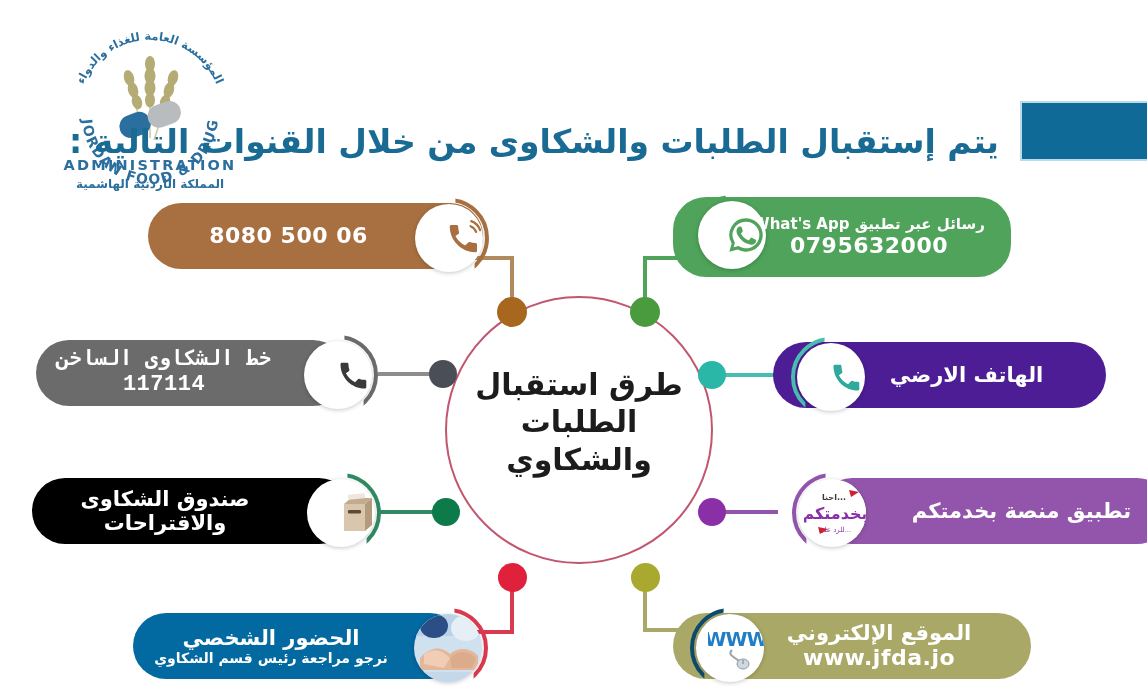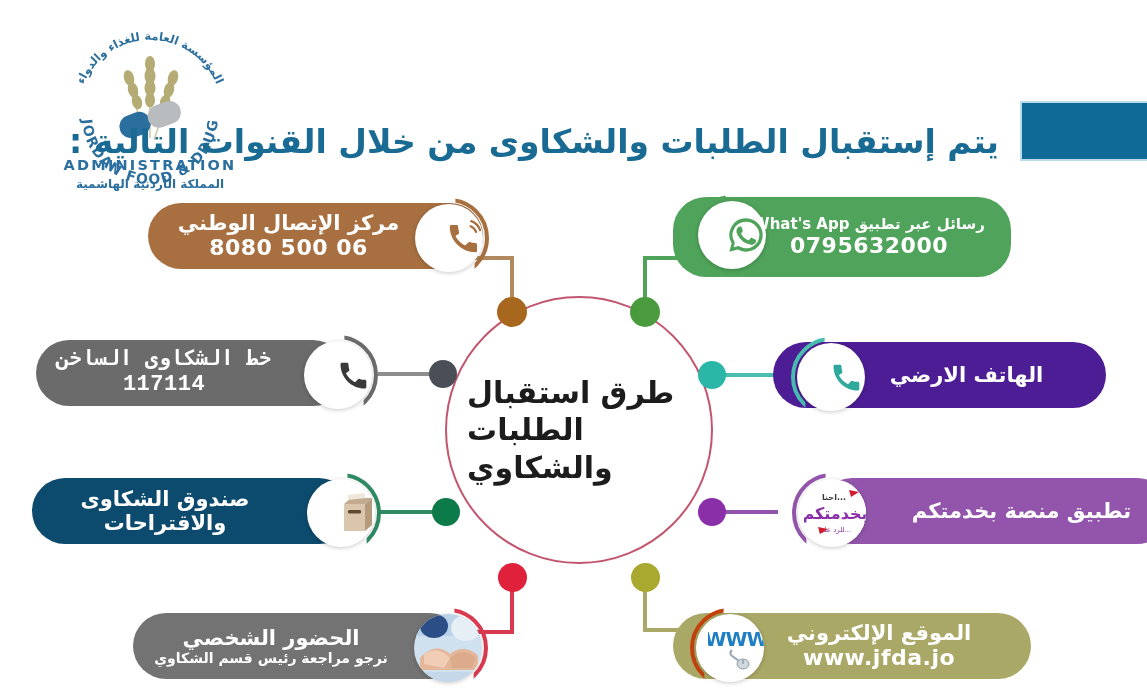--- a/index.html
+++ b/index.html
@@ -26,23 +26,23 @@
   .logo{position:absolute;left:34px;top:16px;width:230px;height:175px;}
   .logo svg{display:block;}
 
   
   .hub-ring{
     position:absolute;left:445px;top:296px;width:268px;height:268px;
     border-radius:50%;border:2.5px solid #c2566f;box-sizing:border-box;
     background:#fff;
   }
   .hub-text{
-    position:absolute;left:445px;top:296px;width:268px;height:268px;
+    position:absolute;left:445px;top:288px;width:268px;height:268px;
     display:flex;align-items:center;justify-content:center;
-    direction:rtl;text-align:left;
+    direction:rtl;text-align:center;
     font-size:30px;font-weight:bold;color:#1c1c1c;line-height:1.25;
     padding:0 22px;box-sizing:border-box;
   }
 
   
   .dot{position:absolute;border-radius:50%;z-index:6;}
 
   
   #wires{position:absolute;left:0;top:0;width:1147px;height:700px;z-index:2;pointer-events:none;}
 
@@ -164,21 +164,20 @@
   <div class="dot" style="left:630px;top:297px;width:30px;height:30px;background:#4a9a3e;"></div>
   <div class="dot" style="left:429px;top:360px;width:28px;height:28px;background:#4a4f57;"></div>
   <div class="dot" style="left:698px;top:361px;width:28px;height:28px;background:#2bb7a8;"></div>
   <div class="dot" style="left:432px;top:498px;width:28px;height:28px;background:#0d7a4a;"></div>
   <div class="dot" style="left:698px;top:498px;width:28px;height:28px;background:#8b2fa8;"></div>
   <div class="dot" style="left:498px;top:563px;width:29px;height:29px;background:#e0213c;"></div>
   <div class="dot" style="left:631px;top:563px;width:29px;height:29px;background:#a8a92e;"></div>
 
   <div class="pill has-icon-right" style="left:148px;top:203px;width:335px;background:#a87040;">
     <div class="txt">
-      <div class="l1">مركز الإتصال الوطني</div>
       <div class="l2">06 500 8080</div>
     </div>
   </div>
   <div class="bubble" style="left:405px;top:194px;color:#a87040;">
     <div class="ring2"></div>
     <div class="disc">
       <svg width="38" height="38" viewBox="0 0 24 24" fill="#a87040" aria-hidden="true">
         <path d="M6.6 10.8c1.3 2.6 3.5 4.7 6.1 6l2-2c.3-.3.7-.4 1-.2 1.1.4 2.3.6 3.5.6.6 0 1 .4 1 1V20c0 .6-.4 1-1 1C10.3 21 3 13.7 3 4.8c0-.6.4-1 1-1h3.3c.6 0 1 .4 1 1 0 1.2.2 2.4.6 3.5.1.4 0 .7-.2 1l-2.1 1.5z"></path>
         <path d="M15.5 4.3a.7.7 0 0 1 .9-.4 7 7 0 0 1 3.9 3.9.7.7 0 1 1-1.3.5 5.6 5.6 0 0 0-3.1-3.1.7.7 0 0 1-.4-.9z"></path>
         <path d="M15.9 1.2a.7.7 0 0 1 .9-.5 10 10 0 0 1 6 6 .7.7 0 1 1-1.3.5 8.6 8.6 0 0 0-5.2-5.2.7.7 0 0 1-.4-.8z"></path>
@@ -224,21 +223,21 @@
   </div>
   <div class="bubble" style="left:787px;top:333px;color:#49bdb0;">
     <div class="ring"></div>
     <div class="disc">
       <svg width="36" height="36" viewBox="0 0 24 24" fill="#2fa99c" aria-hidden="true">
         <path d="M6.6 10.8c1.3 2.6 3.5 4.7 6.1 6l2-2c.3-.3.7-.4 1-.2 1.1.4 2.3.6 3.5.6.6 0 1 .4 1 1V20c0 .6-.4 1-1 1C10.3 21 3 13.7 3 4.8c0-.6.4-1 1-1h3.3c.6 0 1 .4 1 1 0 1.2.2 2.4.6 3.5.1.4 0 .7-.2 1l-2.1 1.5z"></path>
       </svg>
     </div>
   </div>
 
-  <div class="pill has-icon-right" style="left:32px;top:478px;width:320px;background:#0c4a6e;">
+  <div class="pill has-icon-right" style="left:32px;top:478px;width:320px;background:#000000;">
     <div class="txt">
       <div class="l1">صندوق الشكاوى</div>
       <div class="l1">والاقتراحات</div>
     </div>
   </div>
   <div class="bubble" style="left:297px;top:469px;color:#2f8a63;">
     <div class="ring2"></div>
     <div class="disc">
       <svg width="40" height="44" viewBox="0 0 40 44" aria-hidden="true">
         <rect x="9" y="13" width="21" height="27" fill="#d9c6ad"></rect>
@@ -262,21 +261,21 @@
         <rect width="62" height="62" fill="#ffffff"></rect>
         <text x="42" y="18" font-size="8" fill="#3a3a3a" text-anchor="end" font-weight="bold">احنا...</text>
         <text x="31" y="37" font-size="16" fill="#8b2fa8" text-anchor="middle" font-weight="bold">بخدمتكم</text>
         <text x="31" y="50" font-size="7" fill="#8b2fa8" text-anchor="middle">للرد على...</text>
         <path d="M45 8 l10 2 -8 5 z" fill="#cf2030"></path>
         <path d="M14 45 l10 2 -8 5 z" fill="#cf2030"></path>
       </svg>
     </div>
   </div>
 
-  <div class="pill has-icon-right" style="left:133px;top:613px;width:330px;background:#737373;">
+  <div class="pill has-icon-right" style="left:133px;top:613px;width:330px;background:#0369a1;">
     <div class="txt">
       <div class="l1">الحضور الشخصي</div>
       <div class="xs">نرجو مراجعة رئيس قسم الشكاوي</div>
     </div>
   </div>
   <div class="bubble" style="left:404px;top:604px;color:#da3a4f;">
     <div class="ring2"></div>
     <div class="photo-disc">
       <svg width="68" height="68" viewBox="0 0 68 68" aria-hidden="true">
         <rect width="68" height="68" fill="#cfe0ef"></rect>
@@ -290,21 +289,21 @@
       </svg>
     </div>
   </div>
 
   <div class="pill has-icon-left" style="left:673px;top:613px;width:358px;background:#aaa866;">
     <div class="txt">
       <div class="l1">الموقع الإلكتروني</div>
       <div class="l2">www.jfda.jo</div>
     </div>
   </div>
-  <div class="bubble" style="left:686px;top:604px;color:#c2410c;">
+  <div class="bubble" style="left:686px;top:604px;color:#0c4a6e;">
     <div class="ring"></div>
     <div class="disc">
       <svg width="56" height="48" viewBox="0 0 56 48" aria-hidden="true">
         <text x="28" y="22" text-anchor="middle" font-size="20" font-weight="bold" fill="#1f7ec4" letter-spacing="-1" font-family="'DejaVu Sans','Liberation Sans',sans-serif">WWW</text>
         <path d="M24 26 C18 32 30 34 32 38" stroke="#9aa7b2" stroke-width="2" fill="none"></path>
         <ellipse cx="35" cy="40" rx="6" ry="5" fill="#cfd8df" stroke="#8e9aa4"></ellipse>
         <line x1="35" y1="36" x2="35" y2="40" stroke="#8e9aa4" stroke-width="1.4"></line>
       </svg>
     </div>
   </div>

